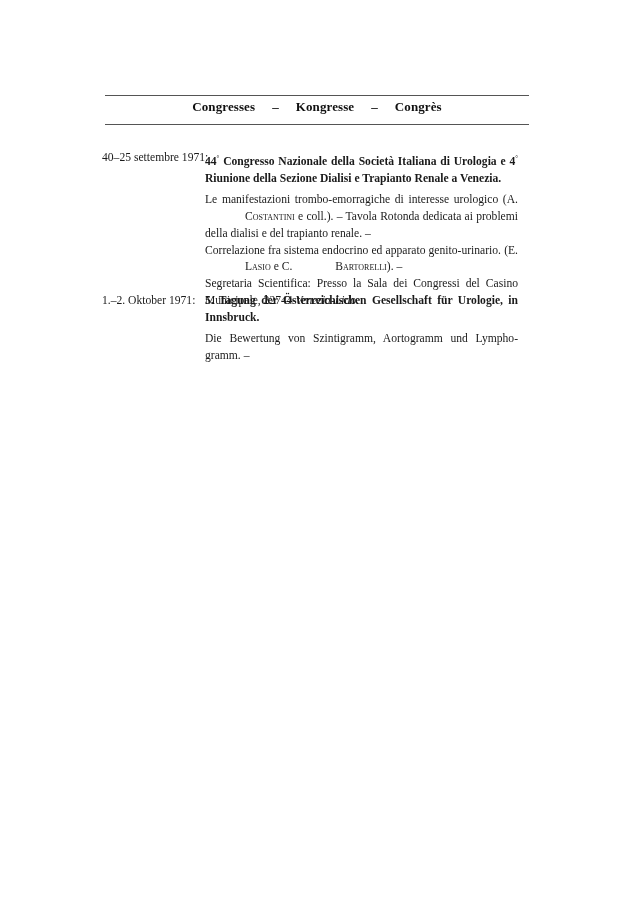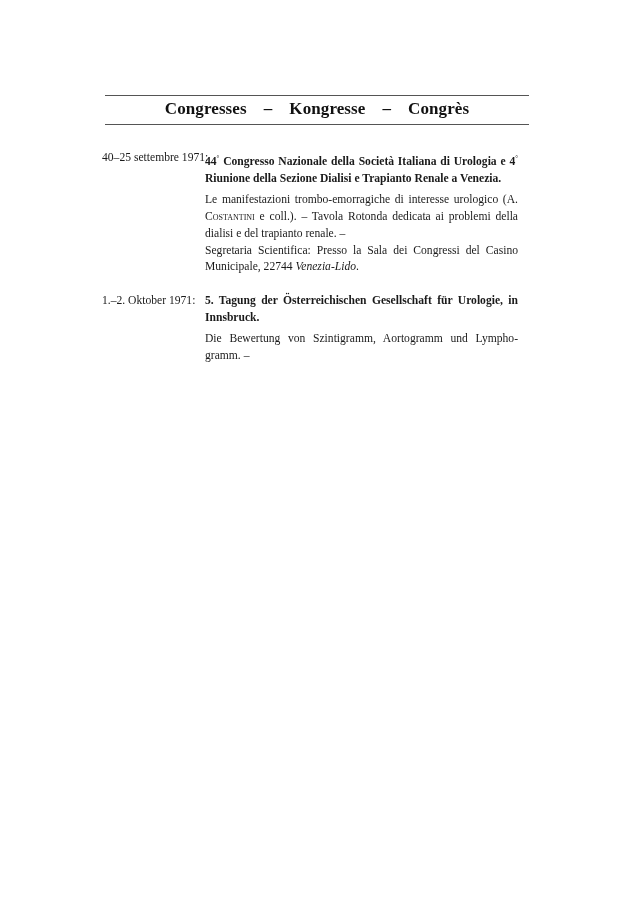--- a/index.html
+++ b/index.html
@@ -30,21 +30,21 @@
     }
     .rule.top { top: 95px; }
     .rule.bottom { top: 124px; }
     .section-title {
       position: absolute;
       top: 99px;
       left: 0;
       width: 424px;
       text-align: center;
       font-weight: bold;
-      font-size: 17px;
+      font-size: 13px;
       letter-spacing: 0.1px;
       white-space: pre;
       color: #111111;
     }
     .section-title .dash {
       display: inline-block;
       margin: 0 17px;
     }
     .entry {
       position: absolute;
@@ -74,20 +74,21 @@
       text-align-last: left;
       margin: 0 0 5px 0;
     }
     .entry-line {
       display: block;
       text-align: justify;
       text-align-last: left;
     }
     .sc {
       font-variant: small-caps;
+      margin-left: 40px;
     }
     .it {
       font-style: italic;
       margin-top: 24px;
     }
     sup.deg {
       font-size: 7px;
       vertical-align: 5px;
       font-weight: normal;
     }
@@ -103,20 +104,21 @@
 
   <div class="rule bottom"></div>
 
   <div class="entry e1">
     <div class="entry-date">40–25 settembre 1971:</div>
     <div class="entry-body">
       <div class="entry-heading"><span>44</span><sup class="deg">°</sup><span> Congresso Nazionale della Società Italiana di Urologia e 4</span><sup class="deg">°</sup><span> Riunione della Sezione Dialisi e Trapianto Renale a Venezia.</span></div>
 
       <span class="entry-line"><span>Le manifestazioni trombo-emorragiche di interesse urologico (A. </span><span class="sc">Costantini</span><span> e coll.). – Tavola Rotonda dedicata ai problemi della dialisi e del trapianto renale. –</span></span>
 
+      <span class="entry-line"><span>Correlazione fra sistema endocrino ed apparato genito-urinario. (E. </span><span class="sc">Lasio</span><span> e C. </span><span class="sc">Bartorelli</span><span>). –</span></span>
 
       <span class="entry-line"><span>Segretaria Scientifica: Presso la Sala dei Congressi del Casino Municipale, 22744 </span><span class="it">Venezia-Lido</span><span>.</span></span>
     </div>
   </div>
 
   <div class="entry e2">
     <div class="entry-date">1.–2. Oktober 1971:</div>
     <div class="entry-body">
       <div class="entry-heading">5. Tagung der Österreichischen Gesellschaft für Urologie, in Innsbruck.</div>
 

